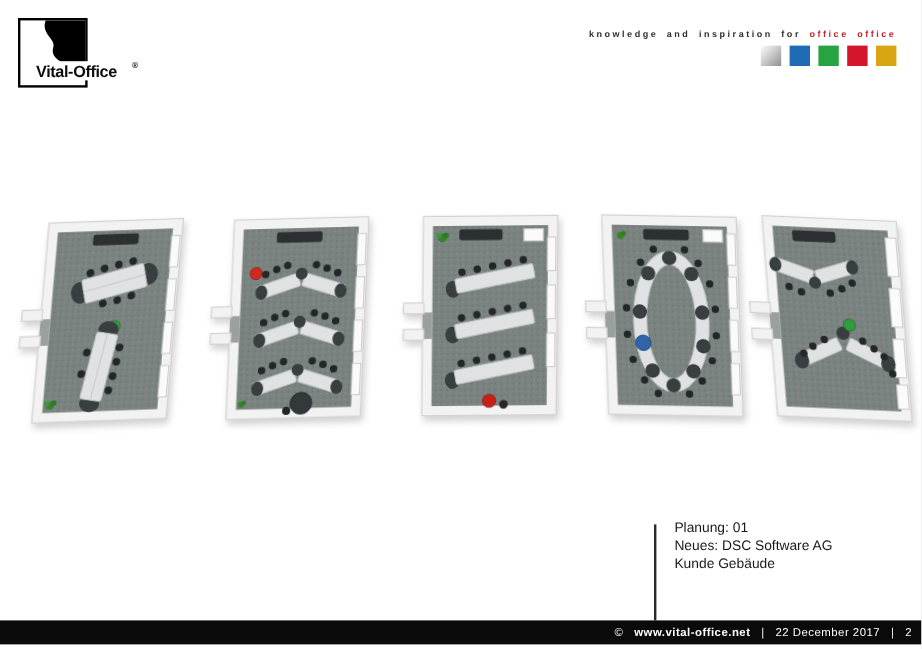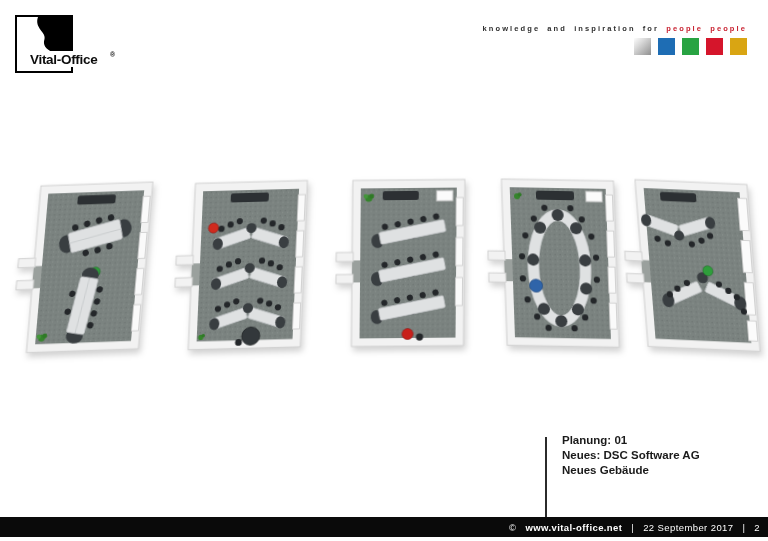--- a/index.html
+++ b/index.html
@@ -24,21 +24,21 @@
   .plan{position:absolute;width:150px;height:205px;transform-origin:50% 0;}
   .plan svg{filter:drop-shadow(2px 4px 3px rgba(0,0,0,0.18));}
   .p1{left:22px;top:4px;transform:rotate(-2deg) skewX(-7deg);}
   .p2{left:176px;top:2px;transform:rotate(-1.5deg) skewX(-4deg);}
   .p3{left:333px;top:0;transform:rotate(-0.5deg) skewX(-1deg);}
   .p4{left:481px;top:0;transform:rotate(1deg) skewX(3deg);}
   .p5{left:614px;top:2px;transform:rotate(2.5deg) skewX(7deg);}
   
   .info{
     position:absolute;left:562px;top:433px;
-    font-size:11.5px;font-weight:700;color:#1a1a1a;line-height:15px;
+    font-size:11.5px;font-weight:400;color:#1a1a1a;line-height:15px;
   }
   .info-rule{position:absolute;left:545px;top:437px;width:2px;height:80px;background:#2b2b2b;}
   
   .footer{
     position:absolute;left:0;top:517px;width:768px;height:20px;
     background:#0a0a0a;color:#ffffff;
     display:flex;align-items:center;justify-content:flex-end;
     gap:9px;box-sizing:border-box;padding-right:8px;
     font-size:9.5px;letter-spacing:0.4px;
   }
@@ -56,21 +56,21 @@
       <path d="M23,2 L56,2 L56,37 L37,37 C31,34 27.5,30 29.5,24 C31.5,17.5 19,13 23,2 Z" fill="#000000"></path>
       <rect x="13" y="36" width="118" height="16" fill="#ffffff"></rect>
       <text x="15" y="49" font-family="Liberation Sans, sans-serif" font-size="13.5" font-weight="bold" fill="#0d0d0d" letter-spacing="-0.3">Vital-Office</text>
       <text x="95" y="42" font-family="Liberation Sans, sans-serif" font-size="7" font-weight="bold" fill="#0d0d0d">®</text>
     </svg>
   </div>
 
   <div class="tagline">
     <span>knowledge and inspiration for</span>
     <span> </span>
-    <span class="hl" style="color: rgb(200, 32, 47);">people people</span>
+    <span class="hl" style="color: rgb(200, 32, 47);">office office</span>
   </div>
   <div class="squares">
     <div class="sq sq-silver"></div>
     <div class="sq" style="background: rgb(30, 109, 180);"></div>
     <div class="sq" style="background: rgb(40, 163, 66);"></div>
     <div class="sq" style="background: rgb(213, 21, 43);"></div>
     <div class="sq" style="background: rgb(217, 165, 19);"></div>
   </div>
 
   <div class="plans">
@@ -416,25 +416,25 @@
           <circle cx="6" cy="-14" r="5" stroke="#1f6b28" stroke-width="0.6" fill="#2f9e3b"></circle>
         </g>
       </svg>
     </div>
   </div>
 
   <div class="info-rule"></div>
   <div class="info">
     <div>Planung: 01</div>
     <div>Neues: DSC Software AG</div>
-    <div>Neues Gebäude</div>
+    <div>Kunde Gebäude</div>
   </div>
 
   <div class="footer">
     <span>©</span>
     <a href="#">www.vital-office.net</a>
     <span class="sep">|</span>
-    <span>22 September 2017</span>
+    <span>22 December 2017</span>
     <span class="sep">|</span>
     <span>2</span>
   </div>
 
 </div>
 
 </body></html>

